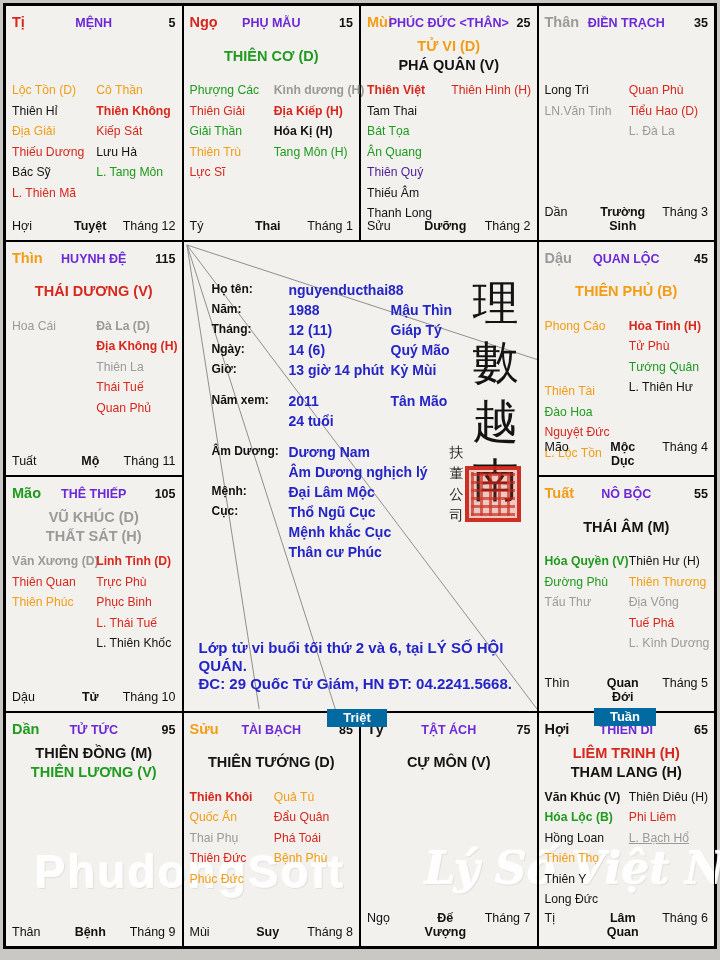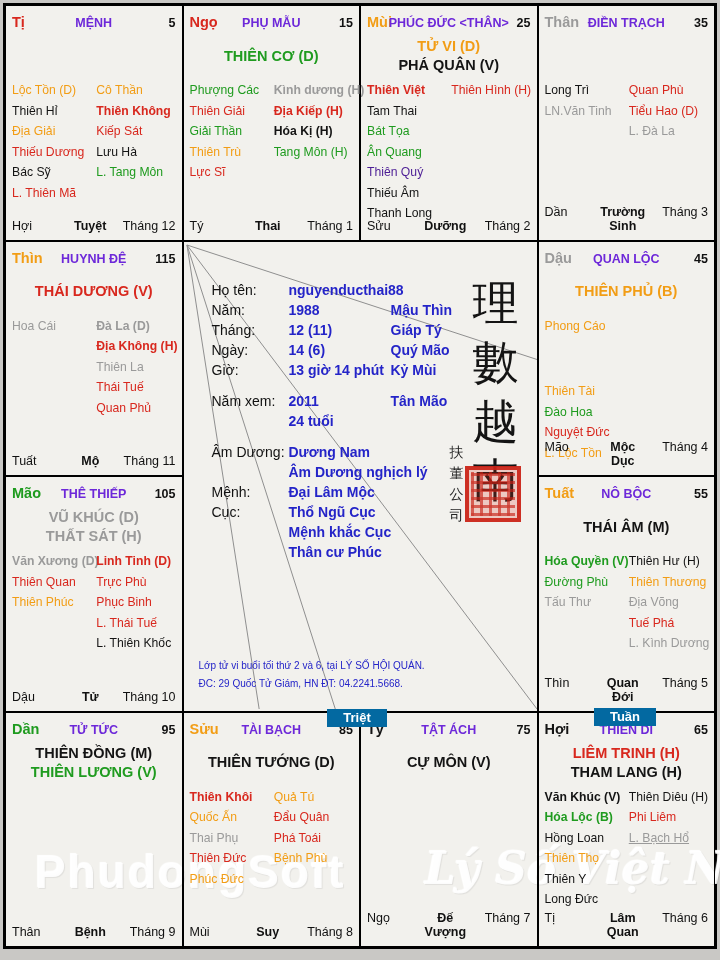--- a/index.html
+++ b/index.html
@@ -30,24 +30,24 @@
   .fmonth{width:62px;text-align:right;}
   
   .b{font-weight:bold;}
   
   #center{position:absolute;left:25%;top:25%;width:50%;height:50%;box-sizing:border-box;
           border:1px solid #000;z-index:1;}
   #lines{position:absolute;left:0;top:0;width:100%;height:100%;z-index:0;}
   #info{position:absolute;left:0;top:40px;right:0;z-index:2;}
   .irow{position:relative;height:20px;}
   .irow.gap{margin-bottom:11px;}
-  .ilabel{position:absolute;left:28px;font-size:14px;font-weight:normal;color:#111;white-space:nowrap;}
+  .ilabel{position:absolute;left:28px;font-size:12px;font-weight:bold;color:#111;white-space:nowrap;}
   .ival{position:absolute;left:105px;font-size:14px;font-weight:bold;white-space:nowrap;}
   .ipil{position:absolute;left:207px;font-size:14px;font-weight:bold;white-space:nowrap;}
-  #ad{position:absolute;left:15px;bottom:18px;right:6px;z-index:2;font-weight:normal;font-size:10px;line-height:18px;}
+  #ad{position:absolute;left:15px;bottom:18px;right:6px;z-index:2;font-weight:bold;font-size:15px;line-height:18px;}
   
   #calli{position:absolute;left:287px;top:32px;width:50px;z-index:2;}
   #calli div{font-family:"DejaVu Serif",serif;font-size:46px;line-height:59px;text-align:center;color:#141414;}
   #company{position:absolute;left:264px;top:200px;width:18px;z-index:2;}
   #company div{font-family:"DejaVu Serif",serif;font-size:14px;line-height:21px;text-align:center;color:#222;}
   #seal{position:absolute;left:281px;top:224px;width:48px;height:48px;z-index:3;
         border:4px solid rgba(202,34,22,.92);background:rgba(218,60,40,.22);}
   #seal .seal-inner{position:absolute;inset:2px;opacity:.85;
         background:repeating-linear-gradient(0deg,rgba(200,32,20,.75) 0 3px,transparent 3px 8px),
                    repeating-linear-gradient(90deg,rgba(200,32,20,.75) 0 3px,transparent 3px 9px);}
@@ -302,20 +302,26 @@
         <div style="color: rgb(242, 157, 21);">THIÊN PHỦ (B)</div>
       </div>
     <div class="cols">
       <div class="col colL">
           <div style="color: rgb(242, 157, 21);">Phong Cáo</div>
           <div style="color: rgb(242, 157, 21); margin-top: 45px;">Thiên Tài</div>
           <div style="color: rgb(31, 155, 31);">Đào Hoa</div>
           <div style="color: rgb(216, 40, 30);">Nguyệt Đức</div>
           <div style="color: rgb(242, 157, 21);">L. Lộc Tồn</div>
         </div>
+      <div class="col colR">
+          <div class="b" style="color: rgb(216, 40, 30);">Hỏa Tinh (H)</div>
+          <div style="color: rgb(216, 40, 30);">Tử Phù</div>
+          <div style="color: rgb(31, 155, 31);">Tướng Quân</div>
+          <div style="color: rgb(20, 20, 20);">L. Thiên Hư</div>
+        </div>
     </div>
     <div class="cell-footer">
       <span class="fbranch">Mão</span>
       <span class="fstate">Mộc Dục</span>
       <span class="fmonth">Tháng 4</span>
     </div>
   </div>
     <div class="cell" style="left: 0%; top: 50%;">
     <div class="cell-header">
       <span class="branch" style="color: rgb(31, 155, 31);">Mão</span>

